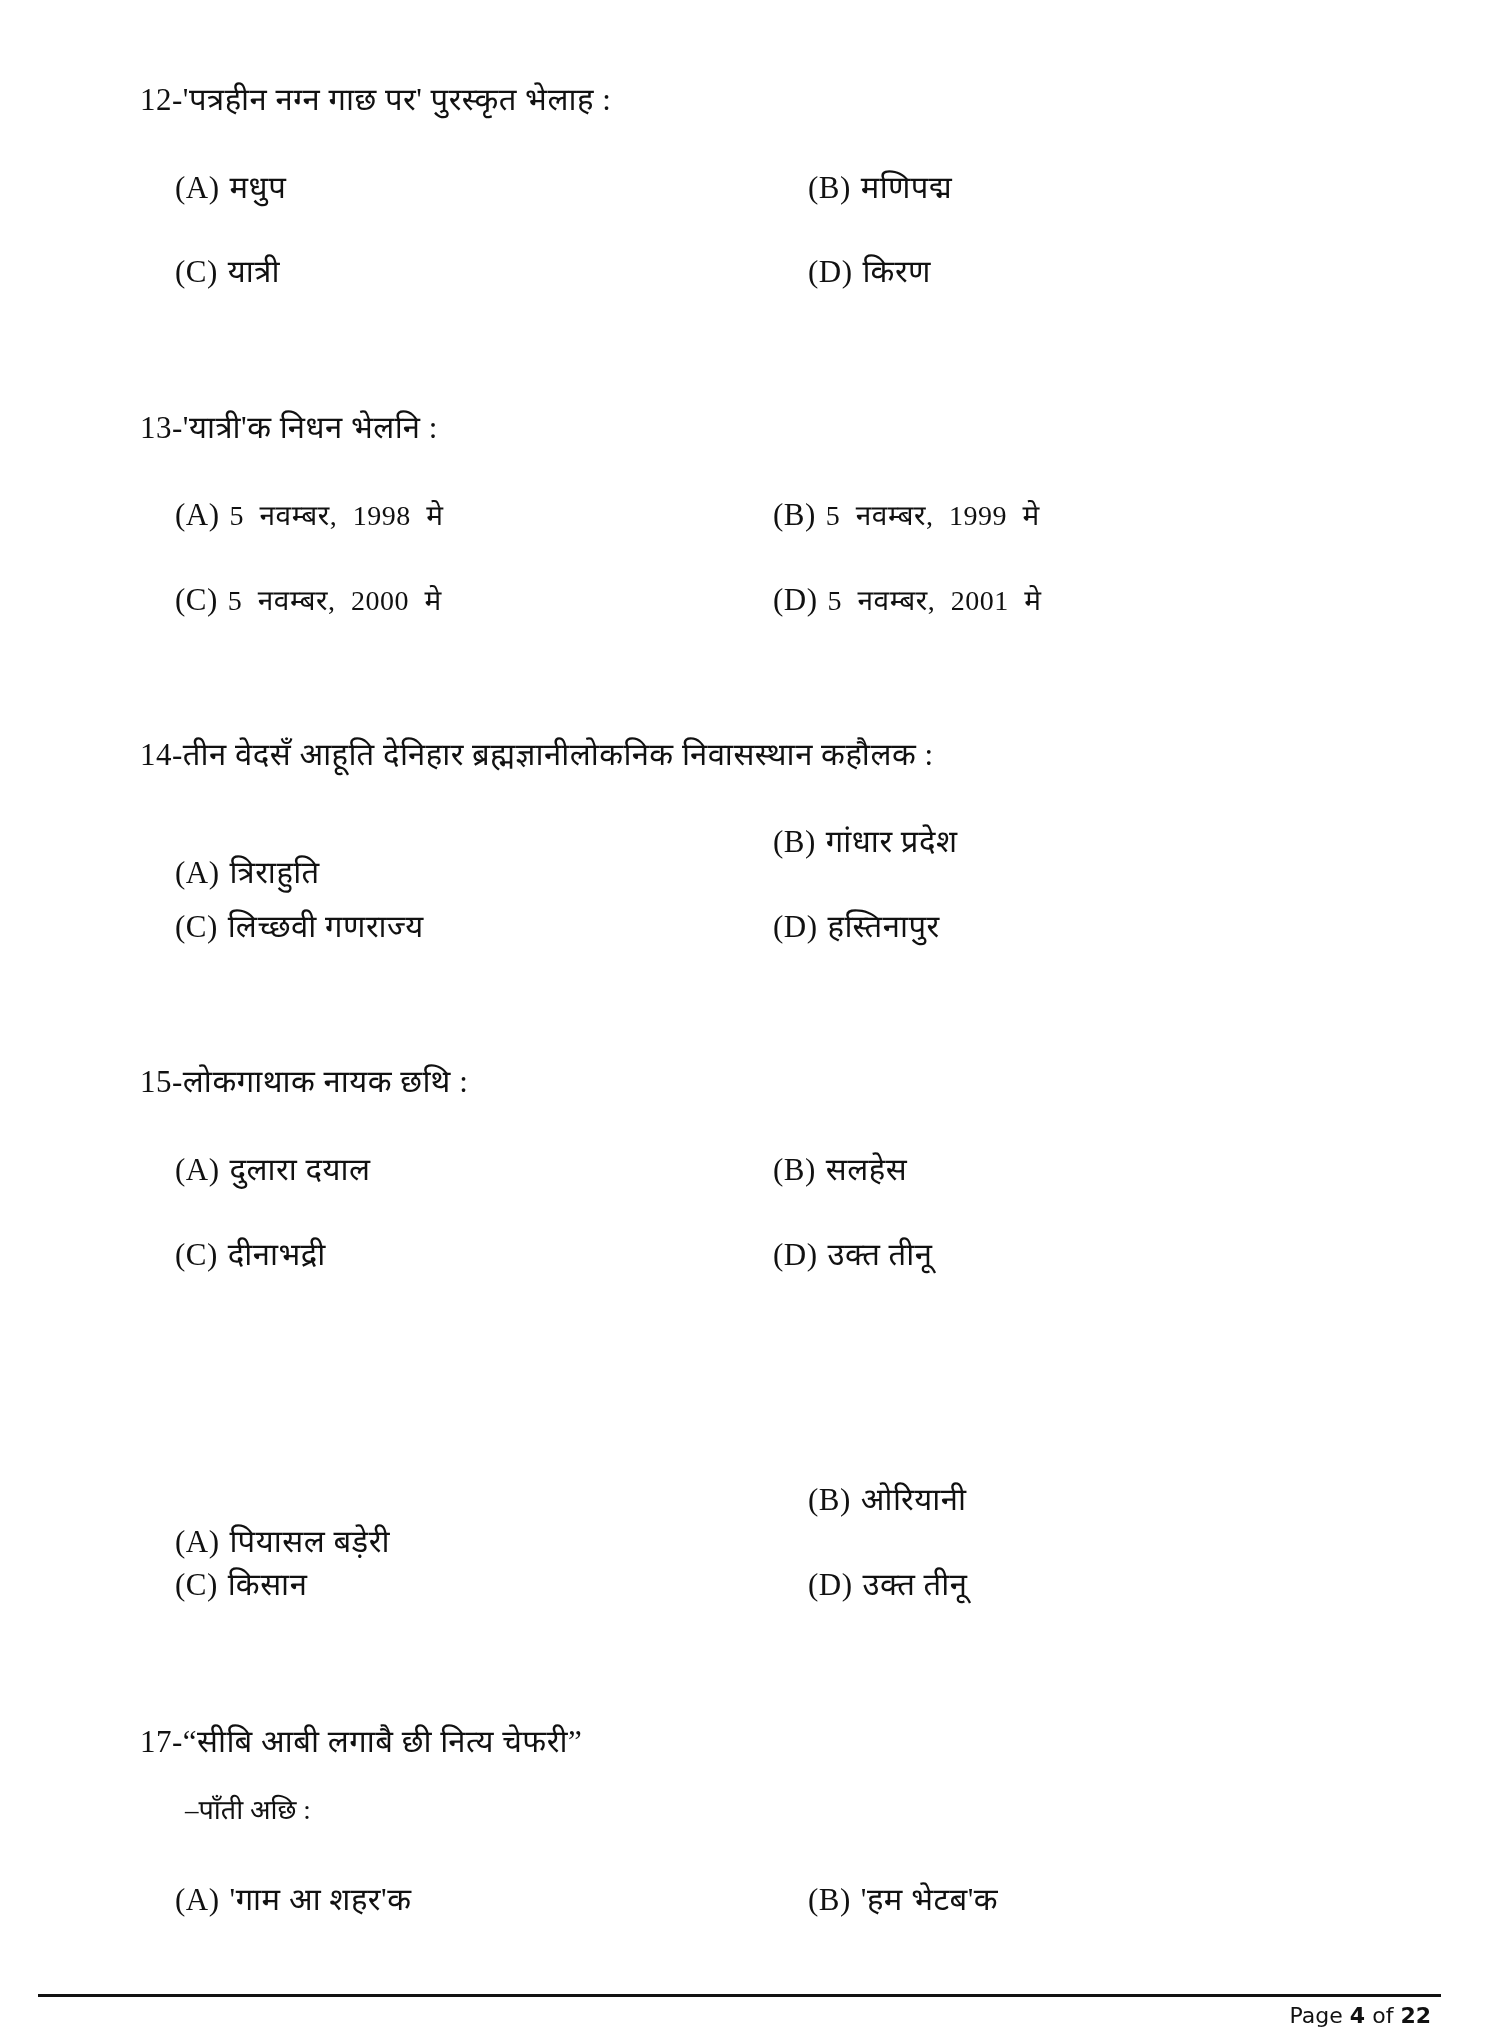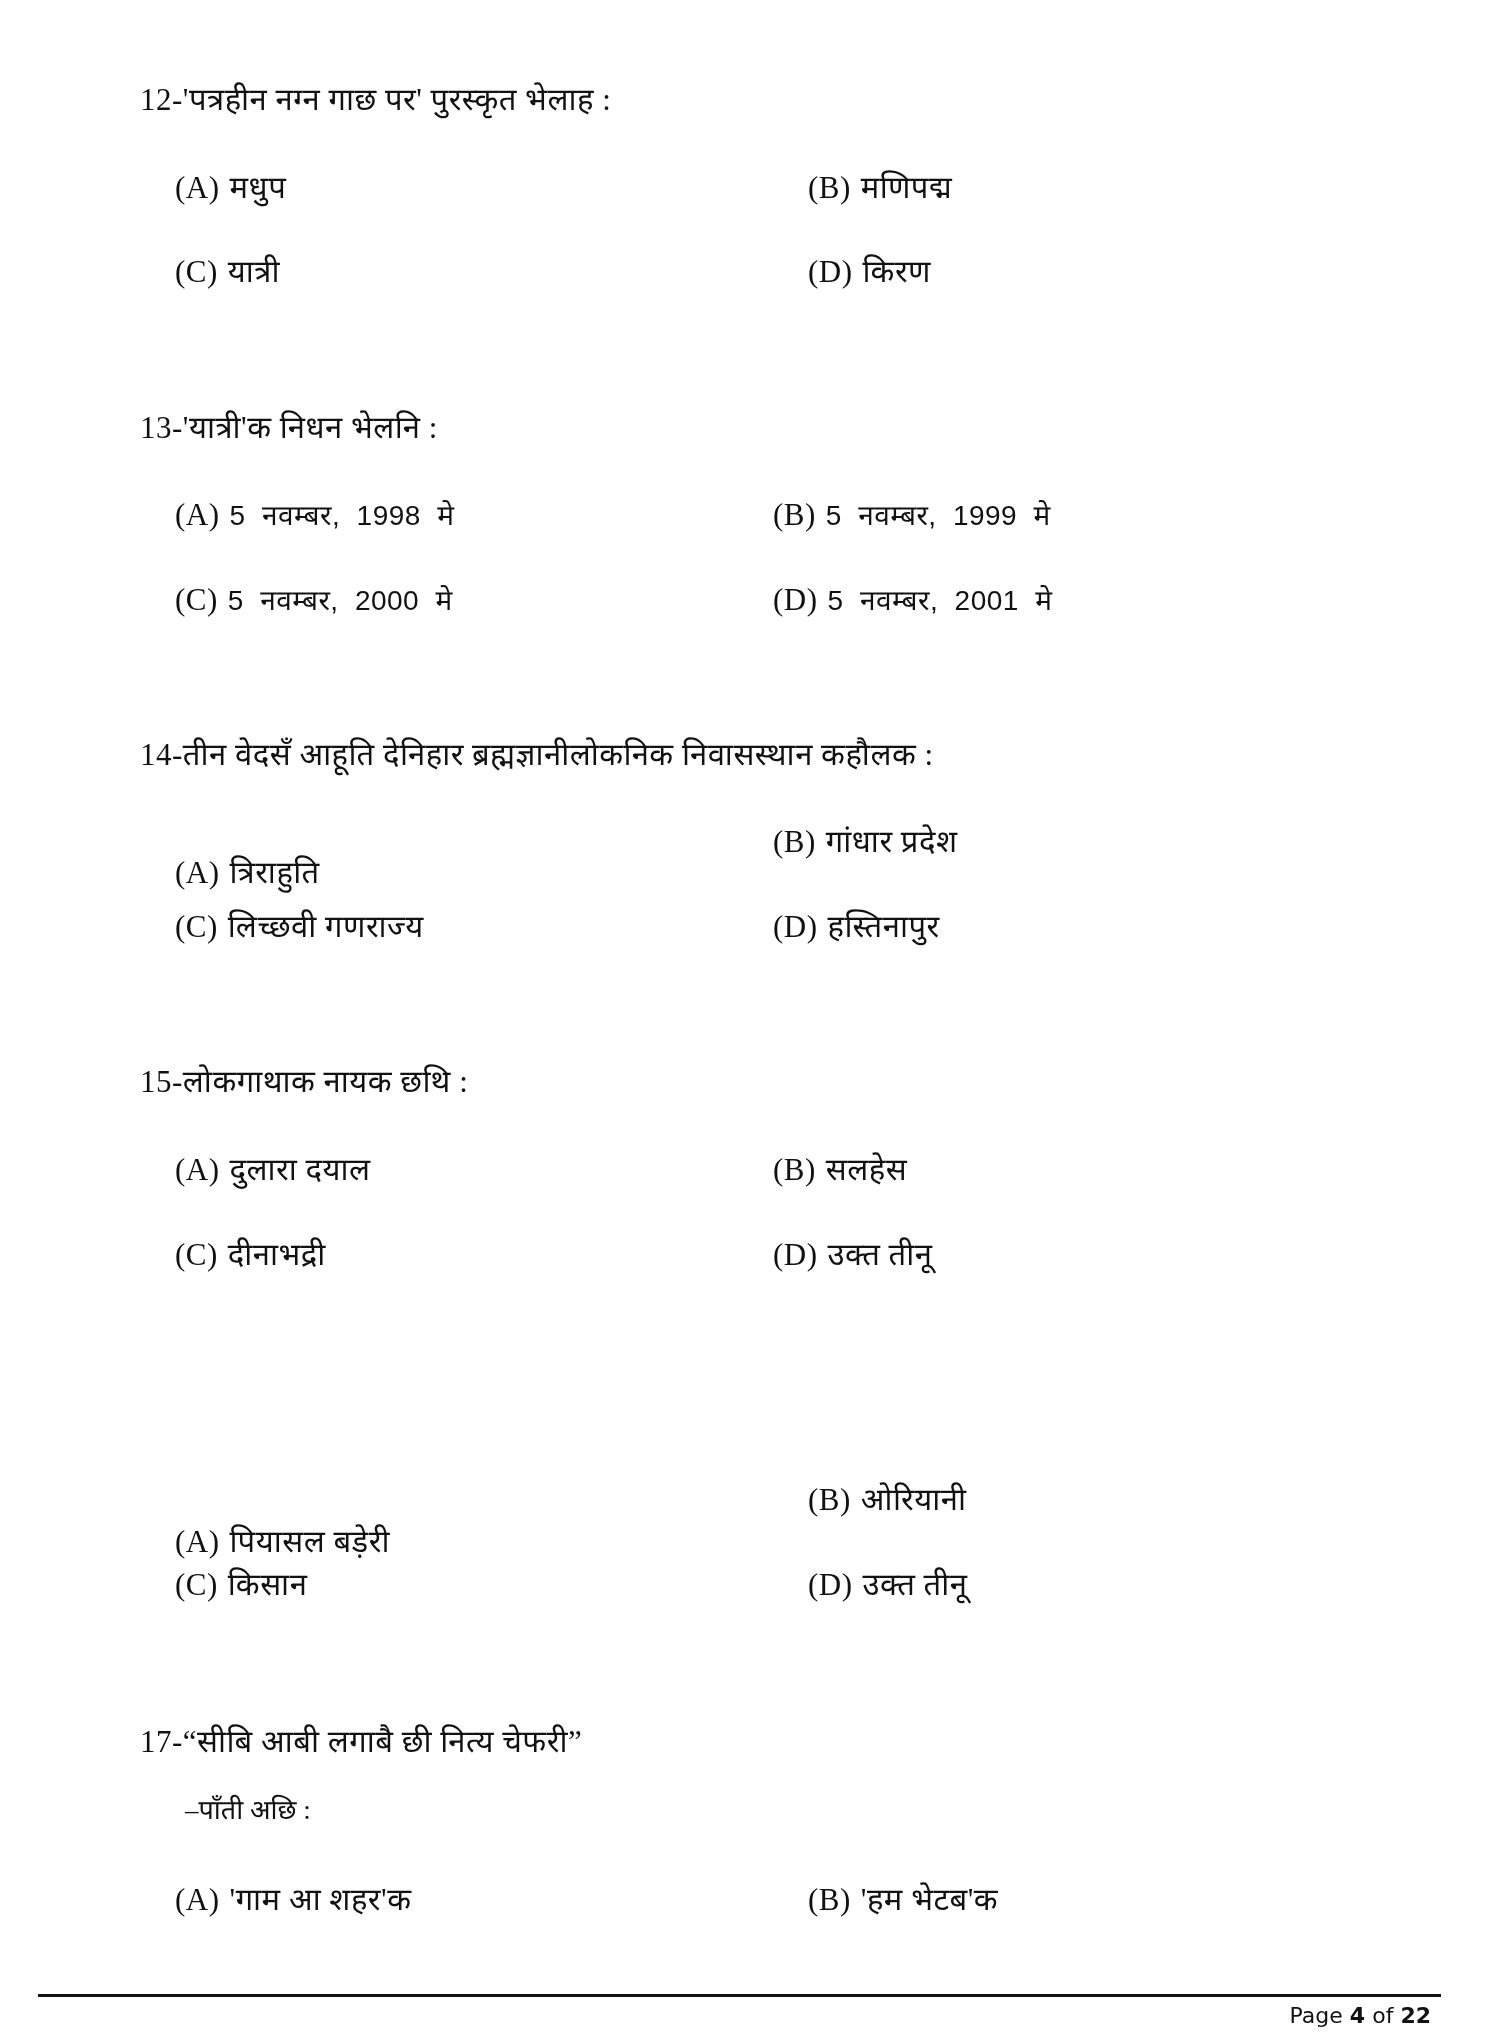--- a/index.html
+++ b/index.html
@@ -41,21 +41,21 @@
       font-size: 31px;
       line-height: 40px;
       white-space: nowrap;
       letter-spacing: 0.5px;
     }
     .opt .lbl {
       display: inline-block;
       margin-right: 10px;
     }
     .opt .txt.sans {
-      font-family: Liberation Sans, sans-serif;
+      font-family: Liberation Serif, serif;
       font-size: 28px;
       word-spacing: 8px;
       margin-top: 34px;
     }
     .footer-rule {
       position: absolute;
       left: 38px;
       top: 1994px;
       width: 1403px;
       height: 3px;

